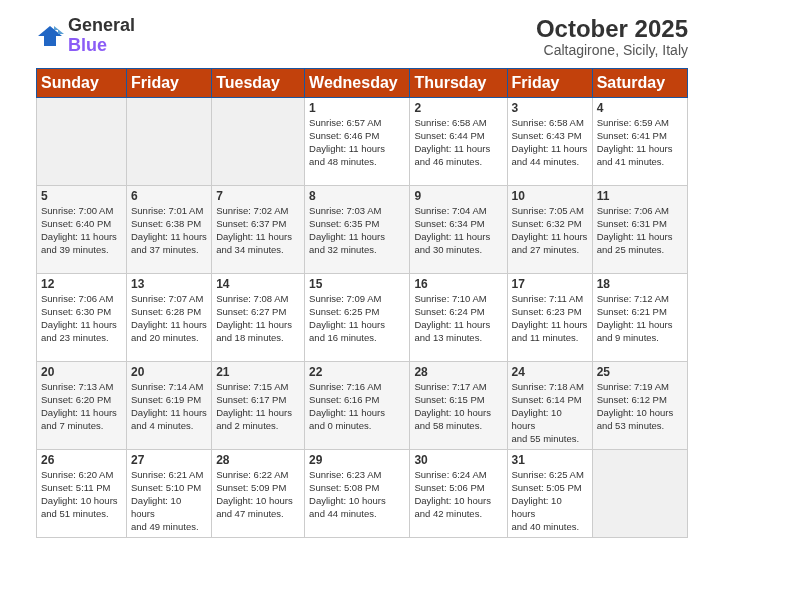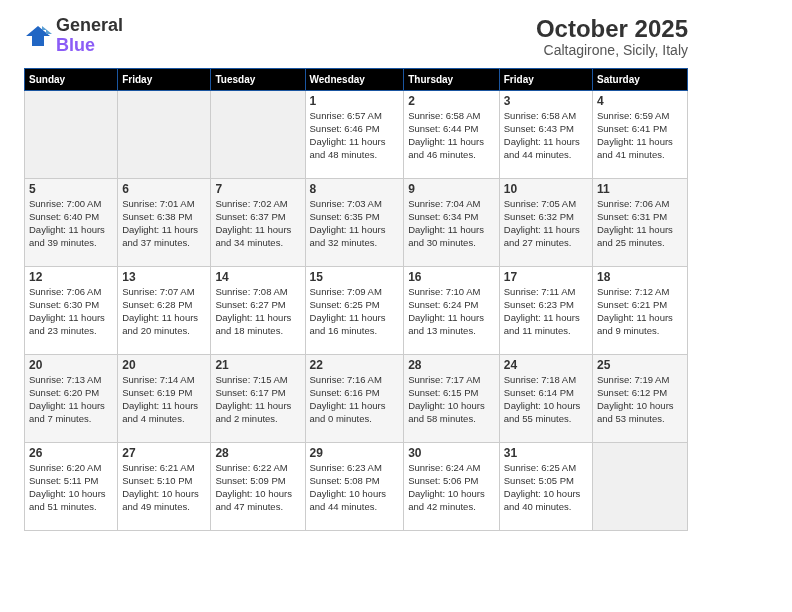--- a/index.html
+++ b/index.html
@@ -7,21 +7,21 @@
       font-family: Arial, sans-serif;
       background: #fff;
       width: 792px;
       height: 612px;
       overflow: hidden;
     }
     .page {
       width: 708px;
       height: 612px;
       background: #fff;
-      padding: 16px 20px 10px 24px;
+      padding: 16px 20px 10px 36px;
     }
     .header {
       display: flex;
       justify-content: space-between;
       align-items: flex-start;
       margin-bottom: 10px;
     }
     .logo {
       display: flex;
       align-items: center;
@@ -50,23 +50,23 @@
     .location {
       font-size: 14px;
       color: #555;
     }
     .calendar {
       width: 100%;
       border-collapse: collapse;
       border: 1px solid #bbb;
     }
     .calendar th {
-      background: #000000;
+      background: #c2410c;
       color: #fff;
-      font-size: 10px;
+      font-size: 16px;
       font-weight: bold;
       padding: 5px 4px;
       text-align: left;
       border: 1px solid #1a55a0;
     }
     .calendar td {
       width: 113px;
       vertical-align: top;
       padding: 3px 4px;
       border: 1px solid #ccc;

